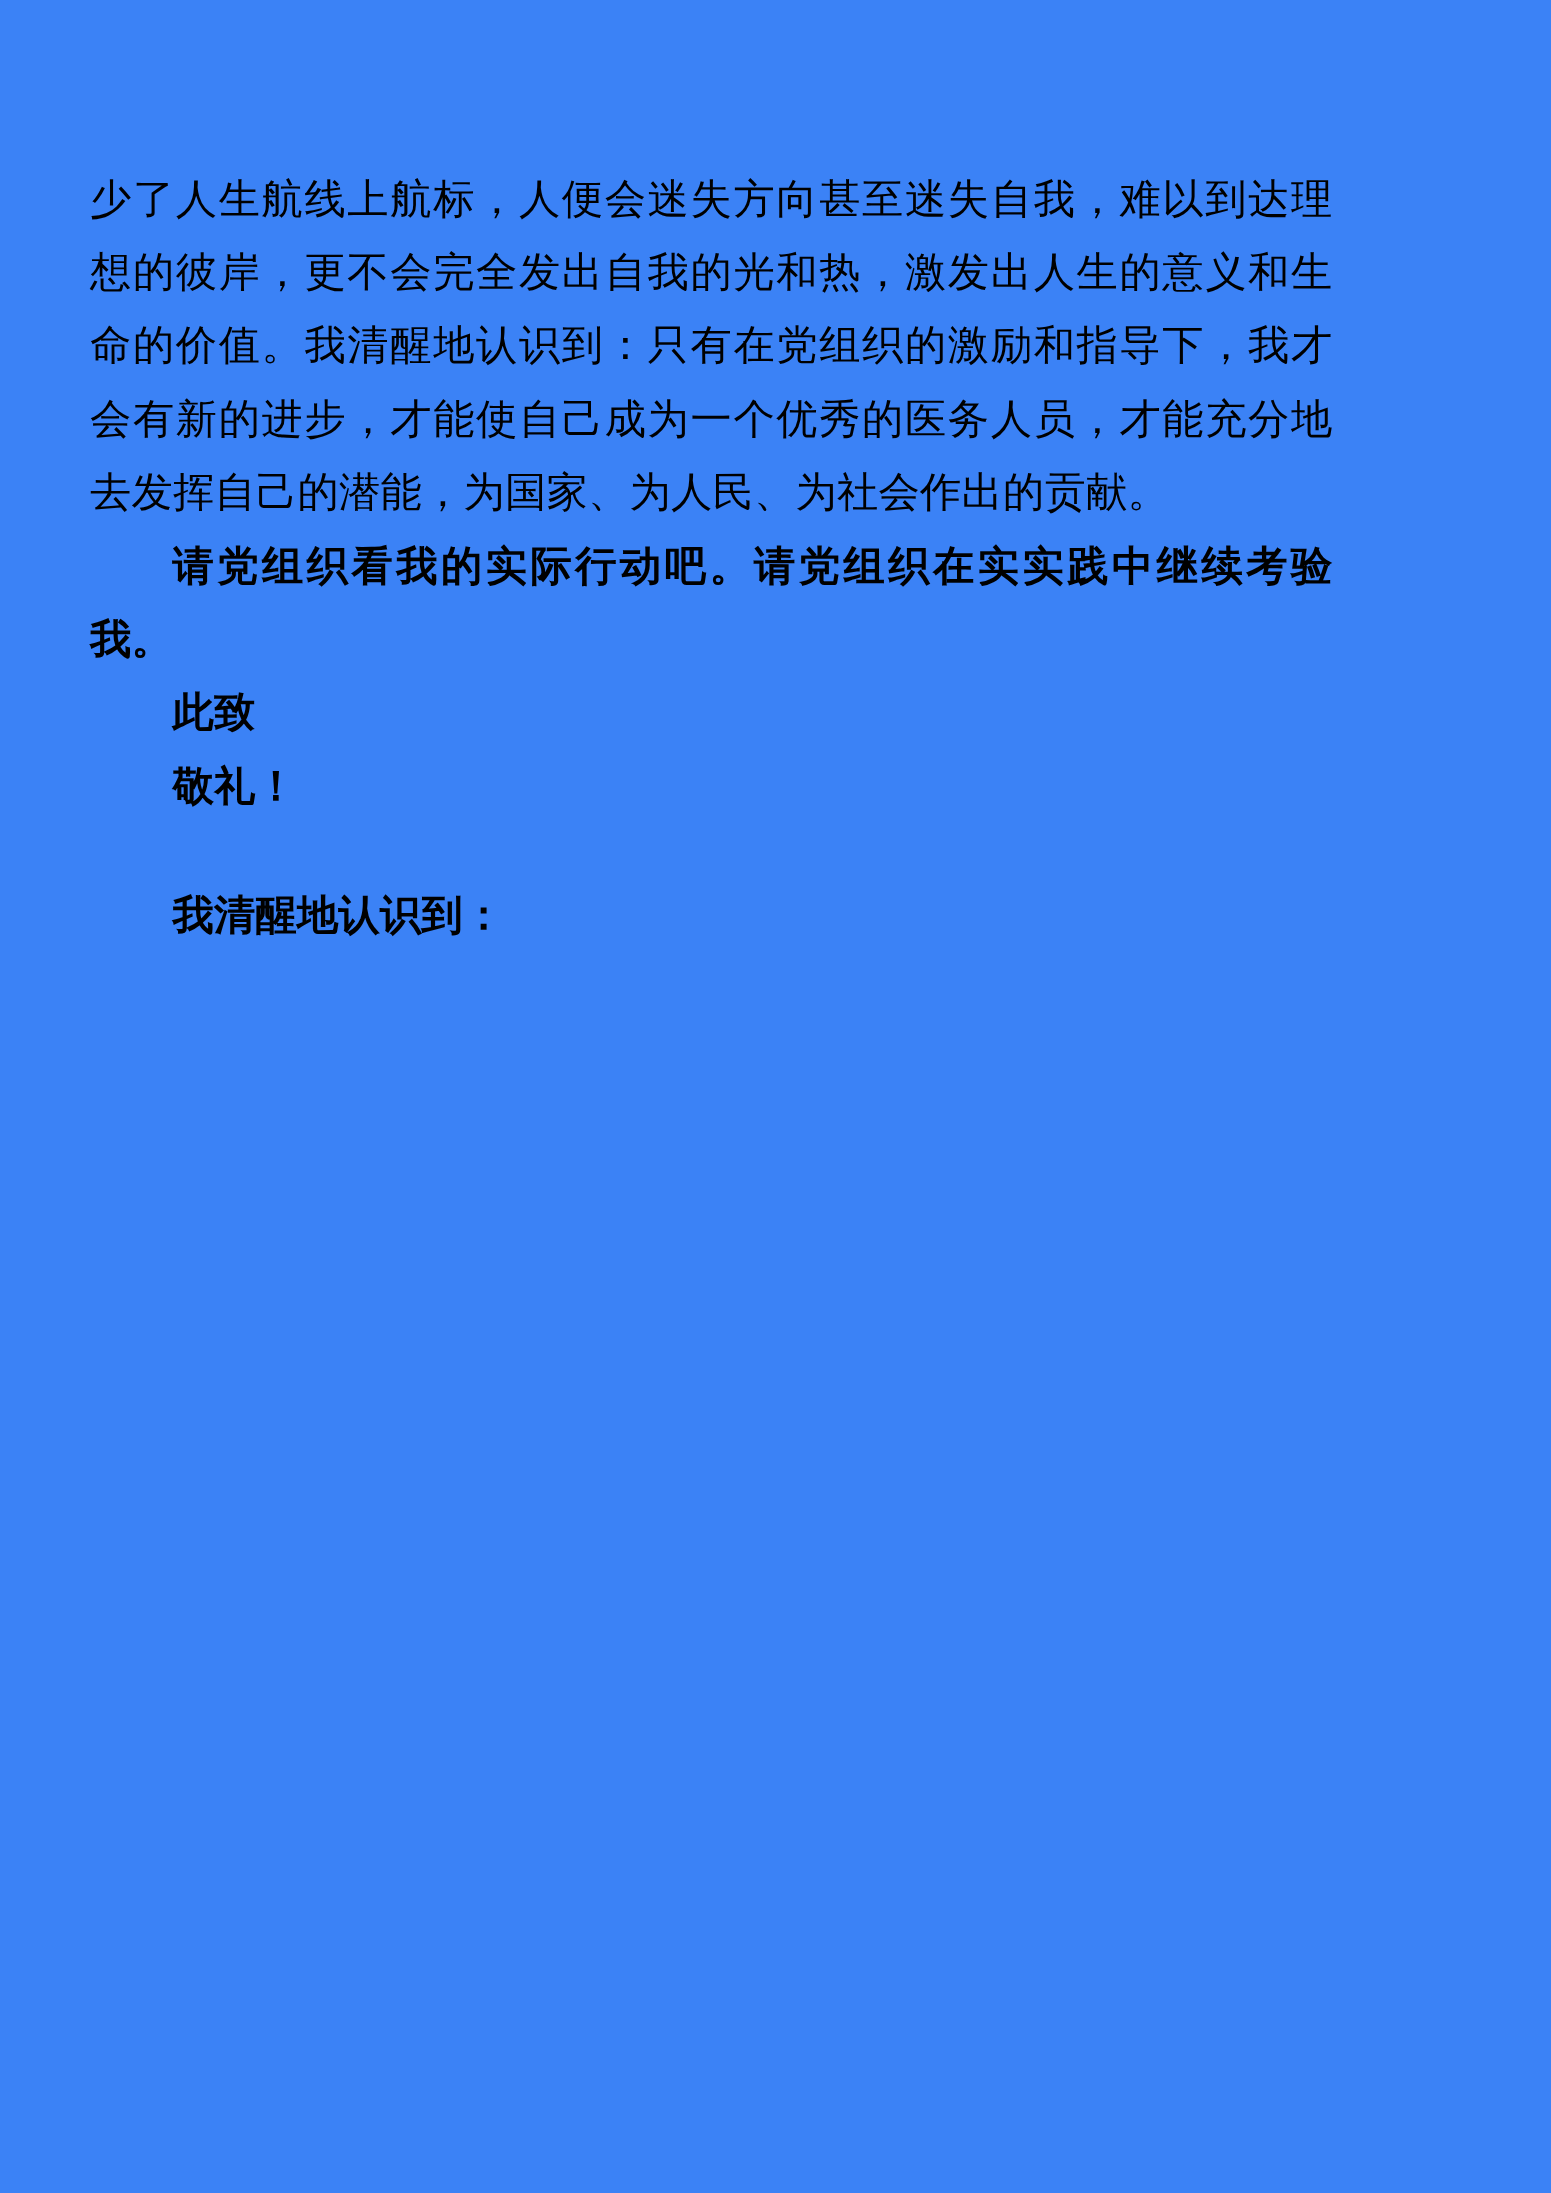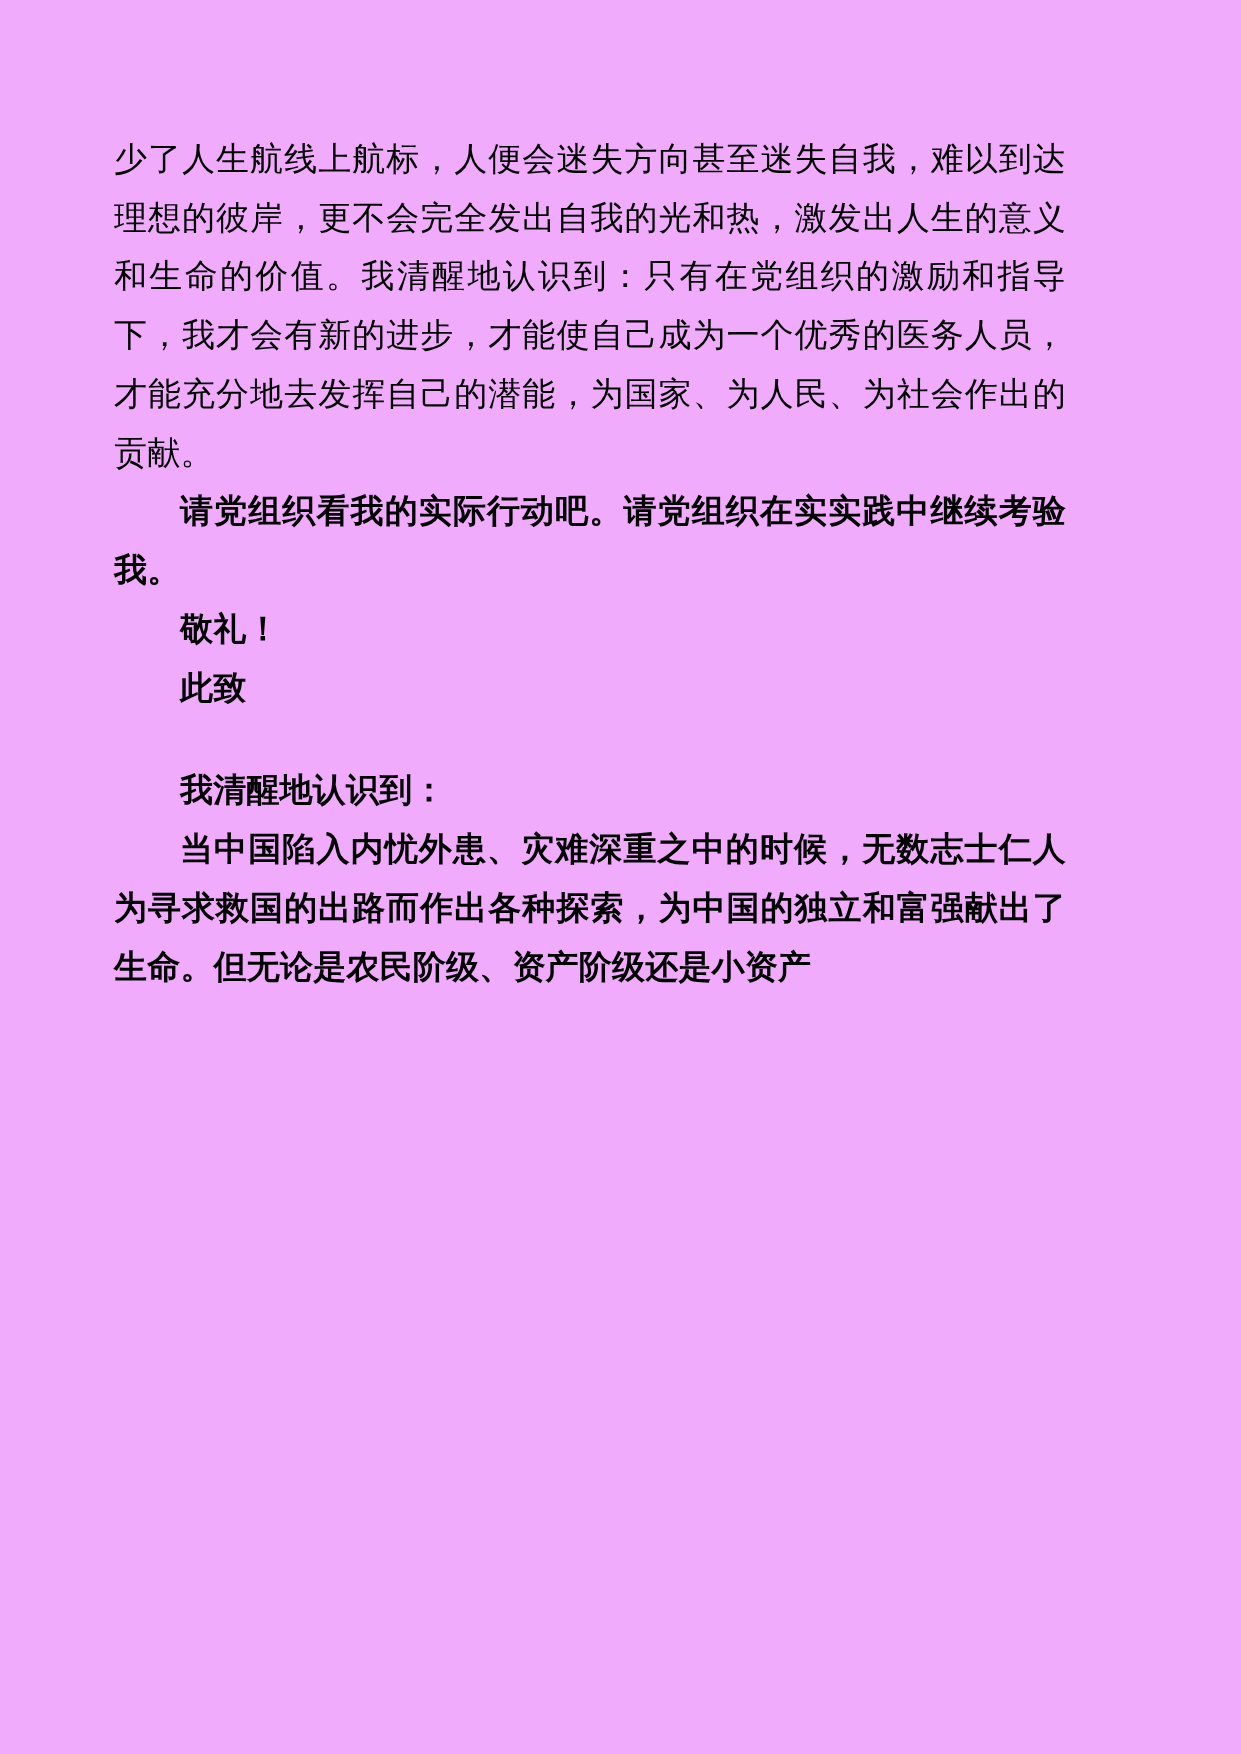--- a/index.html
+++ b/index.html
@@ -9,23 +9,23 @@
   }
   body {
     font-family: "DejaVu Serif", "Liberation Serif", serif;
     color: #000000;
   }
   .page {
     position: relative;
     width: 1241px;
     height: 1754px;
     margin: 0 auto;
-    background: #f0abfc;
+    background: #3b82f6;
     box-sizing: border-box;
-    padding: 130px 175px 60px 114px;
+    padding: 130px 175px 60px 72px;
     overflow: hidden;
   }
   .doc-body {
     font-size: 33px;
     line-height: 1.78;
     text-align: justify;
     text-justify: inter-ideograph;
     letter-spacing: 0.2px;
   }
   p {
@@ -46,28 +46,27 @@
 </head>
 <body>
 
 <div class="page">
   <div class="doc-body">
 
     <p>少了人生航线上航标，人便会迷失方向甚至迷失自我，难以到达理想的彼岸，更不会完全发出自我的光和热，激发出人生的意义和生命的价值。我清醒地认识到：只有在党组织的激励和指导下，我才会有新的进步，才能使自己成为一个优秀的医务人员，才能充分地去发挥自己的潜能，为国家、为人民、为社会作出的贡献。</p>
 
     <p class="indent-2">请党组织看我的实际行动吧。请党组织在实实践中继续考验我。</p>
 
+    <p class="indent-2">此致</p>
+
     <p class="indent-2">敬礼！</p>
-
-    <p class="indent-2">此致</p>
 
 
 
     <div class="blank-line"></div>
 
     <p class="indent-2">我清醒地认识到：</p>
 
 
 
-    <p class="indent-2">当中国陷入内忧外患、灾难深重之中的时候，无数志士仁人为寻求救国的出路而作出各种探索，为中国的独立和富强献出了生命。但无论是农民阶级、资产阶级还是小资产</p>
 
   </div>
 </div>
 
 </body></html>

